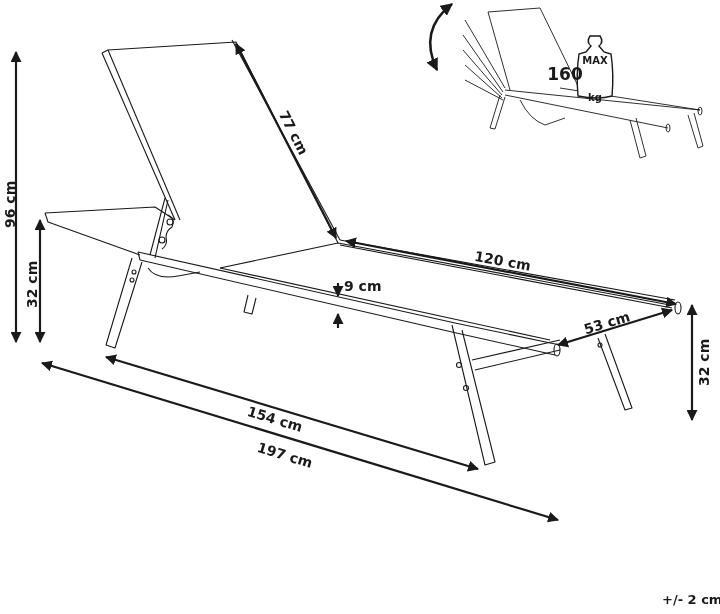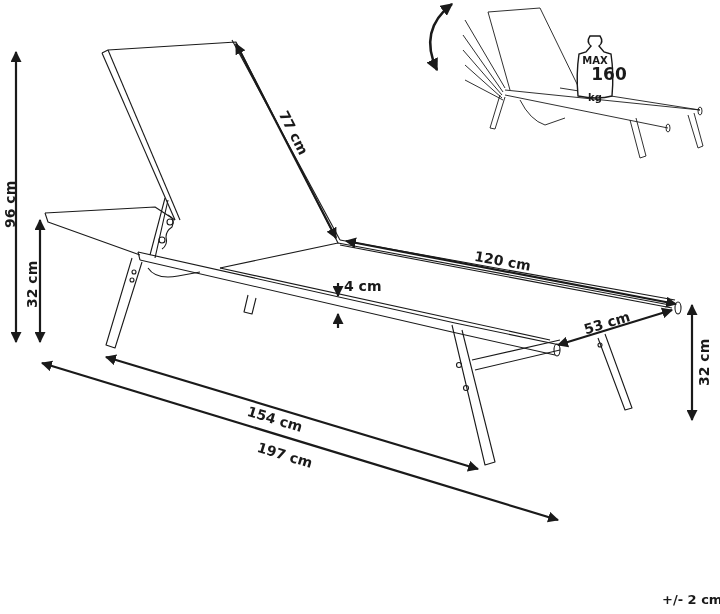--- a/index.html
+++ b/index.html
@@ -97,27 +97,27 @@
       <ellipse cx="700" cy="111" rx="2" ry="4"></ellipse>
     </g>
     <path d="M452,4 Q418,30 437,70" stroke="#1a1a1a" stroke-width="2.5" fill="none" marker-start="url(#ah)" marker-end="url(#ah)"></path>
 
     <g stroke="#1a1a1a" stroke-width="1.4" fill="#ffffff">
       <path d="M590,36 Q586,42 591,46 L586,52 L579,54 Q576,74 578,96 Q598,100 612,96 Q614,74 611,54 L604,52 L599,46 Q604,42 600,36 Z"></path>
     </g>
   </svg>
 
   <div class="weight-text" style="left:576px;top:55px;width:38px;font-size:10px;">MAX</div>
-  <div class="weight-text" style="left:588px;top:65px;width:42px;font-size:17px;line-height:18px;">160</div>
+  <div class="weight-text" style="left:544px;top:65px;width:42px;font-size:17px;line-height:18px;">160</div>
   <div class="weight-text" style="left:576px;top:84px;width:38px;font-size:10px;margin-top:8px;">kg</div>
 
   <div class="lbl" style="left:2px;top:228px;transform:rotate(-90deg);">96 cm</div>
   <div class="lbl" style="left:24px;top:308px;transform:rotate(-90deg);">32 cm</div>
   <div class="lbl" style="left:290px;top:108px;transform:rotate(63deg);">77 cm</div>
   <div class="lbl" style="left:476px;top:248px;transform:rotate(10deg);">120 cm</div>
-  <div class="lbl" style="left:344px;top:278px;">4 cm</div>
+  <div class="lbl" style="left:344px;top:278px;">9 cm</div>
   <div class="lbl" style="left:582px;top:322px;transform:rotate(-17deg);">53 cm</div>
   <div class="lbl" style="left:696px;top:386px;transform:rotate(-90deg);">32 cm</div>
   <div class="lbl" style="left:250px;top:403px;transform:rotate(17deg);">154 cm</div>
   <div class="lbl" style="left:260px;top:439px;transform:rotate(17deg);">197 cm</div>
 
   <div class="lbl" style="left:662px;top:592px;font-size:13px;">+/- 2 cm</div>
 </div>
 
 </body></html>

